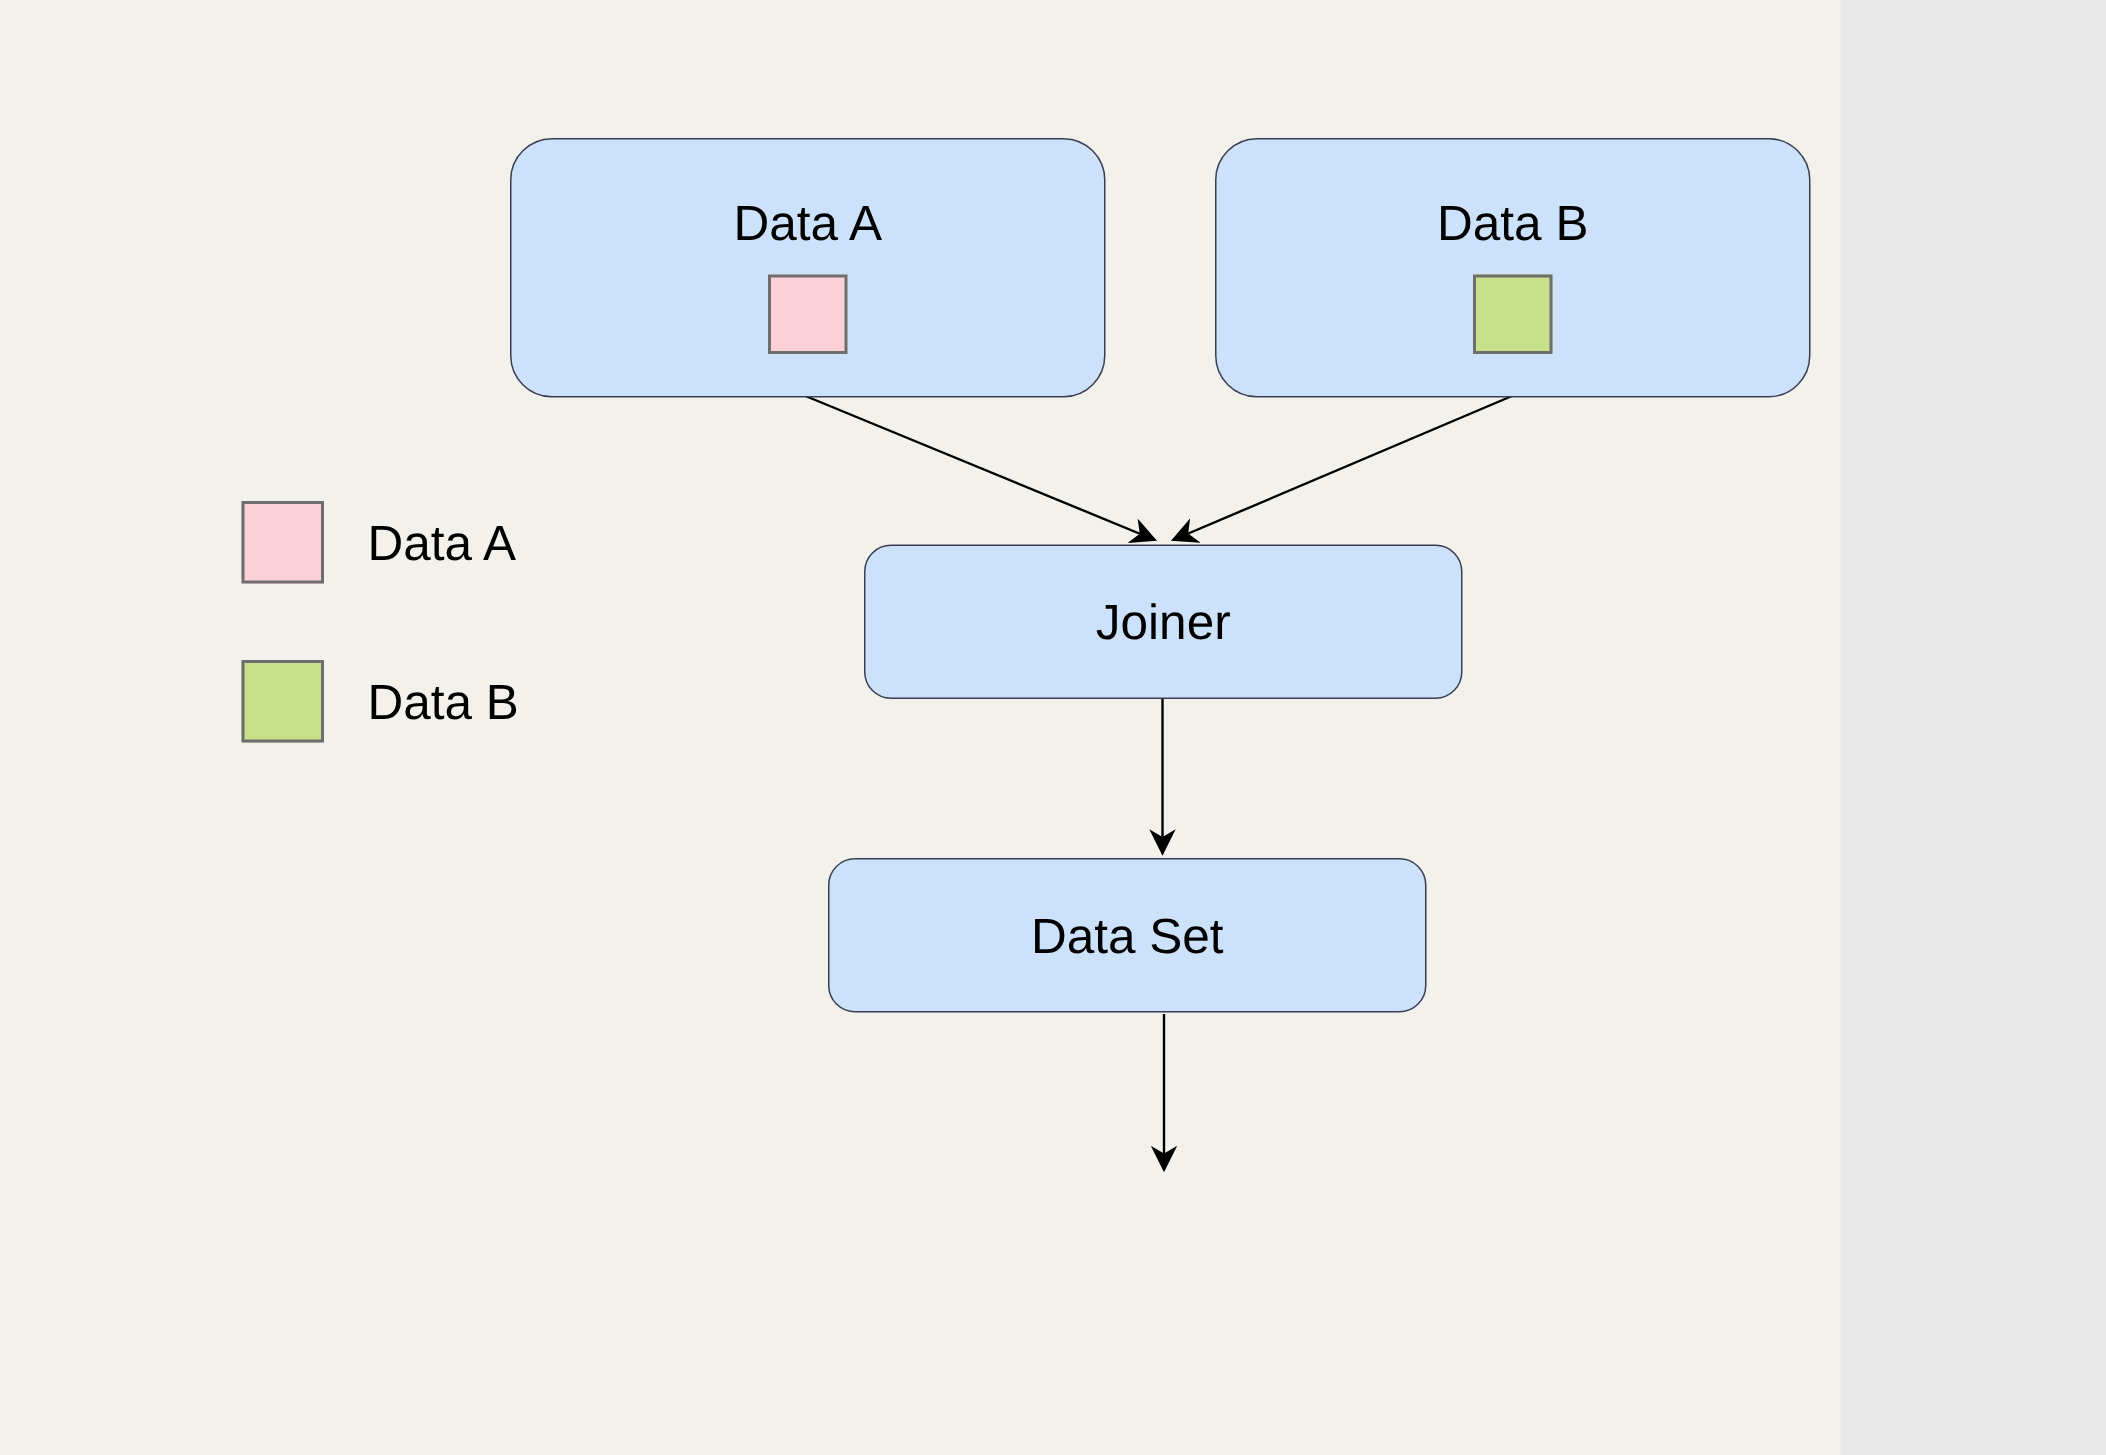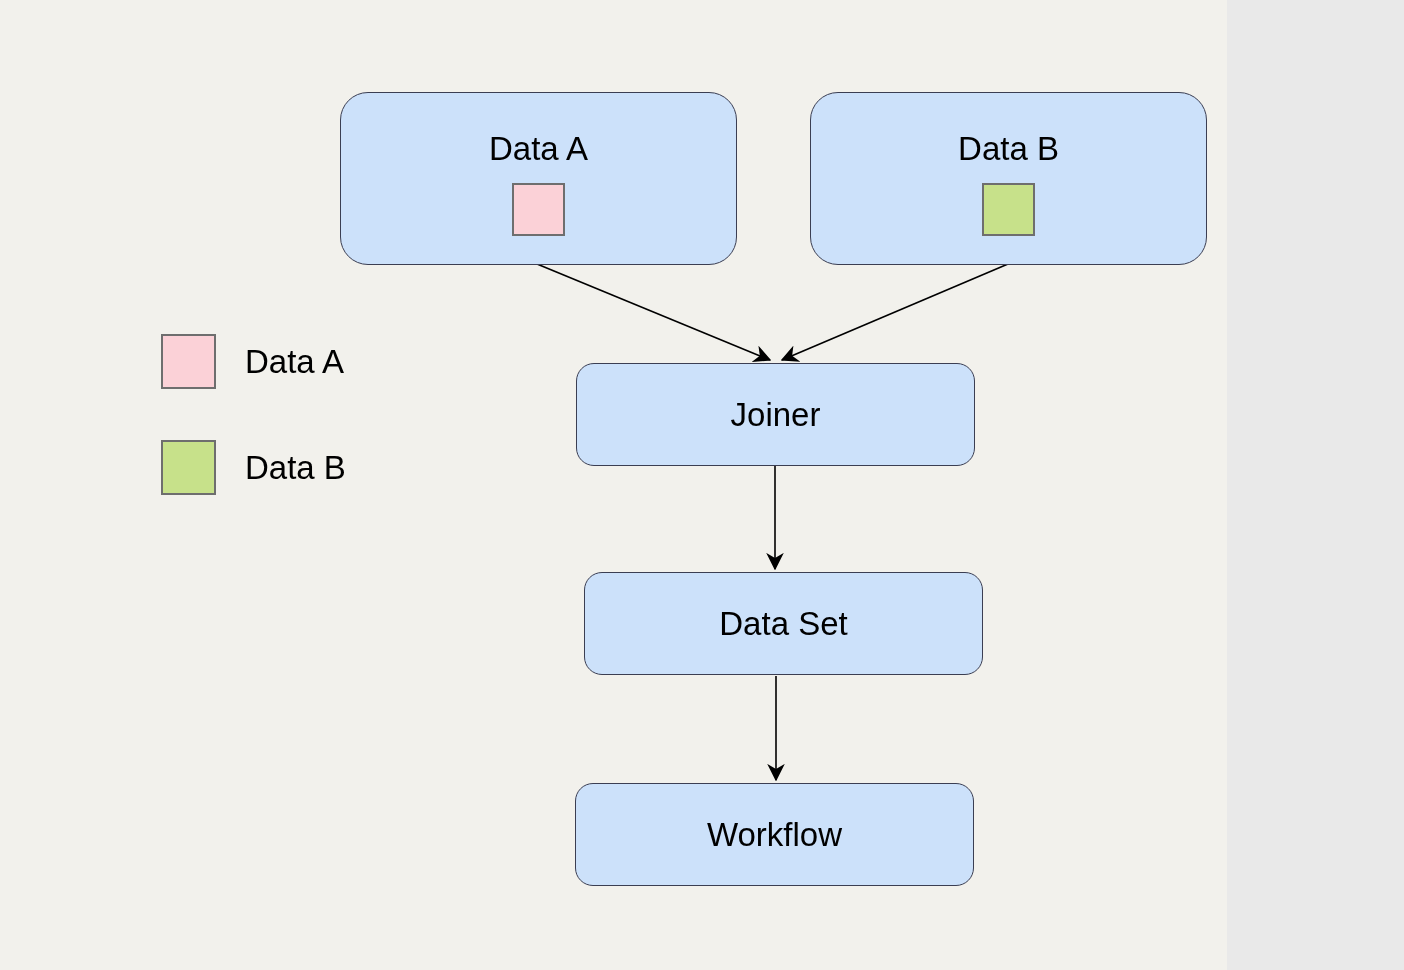--- a/index.html
+++ b/index.html
@@ -106,27 +106,24 @@
 
   <div class="node node-large" style="left: 810px; top: 92px; background-color: rgb(204, 225, 250); border-color: rgb(59, 62, 82);">
     <div class="node-label">Data B</div>
     <div class="node-swatch" style="background-color: rgb(199, 225, 138); border-color: rgb(110, 110, 110);"></div>
   </div>
 
   <div class="node node-small" style="left: 576px; top: 363px; background-color: rgb(204, 225, 250); border-color: rgb(59, 62, 82);">
     <div class="node-label">Joiner</div>
   </div>
 
-  <div class="node node-small" style="left: 584px; top: 572px; background-color: rgb(204, 225, 250); border-color: rgb(59, 62, 82);">
+  <div class="node node-small" style="left: 552px; top: 572px; background-color: rgb(204, 225, 250); border-color: rgb(59, 62, 82);">
     <div class="node-label">Data Set</div>
   </div>
 
-  <div class="node node-small" style="left: 575px; top: 783px; background-color: rgb(204, 225, 250); border-color: rgb(59, 62, 82);">
-    <div class="node-label">Workflow</div>
-  </div>
 
   <div class="legend-item" style="left:161px; top:334px;">
     <div class="legend-swatch" style="background-color: rgb(251, 209, 215); border-color: rgb(110, 110, 110);"></div>
     <div class="legend-label">Data A</div>
   </div>
 
   <div class="legend-item" style="left:161px; top:440px;">
     <div class="legend-swatch" style="background-color: rgb(199, 225, 138); border-color: rgb(110, 110, 110);"></div>
     <div class="legend-label">Data B</div>
   </div>

